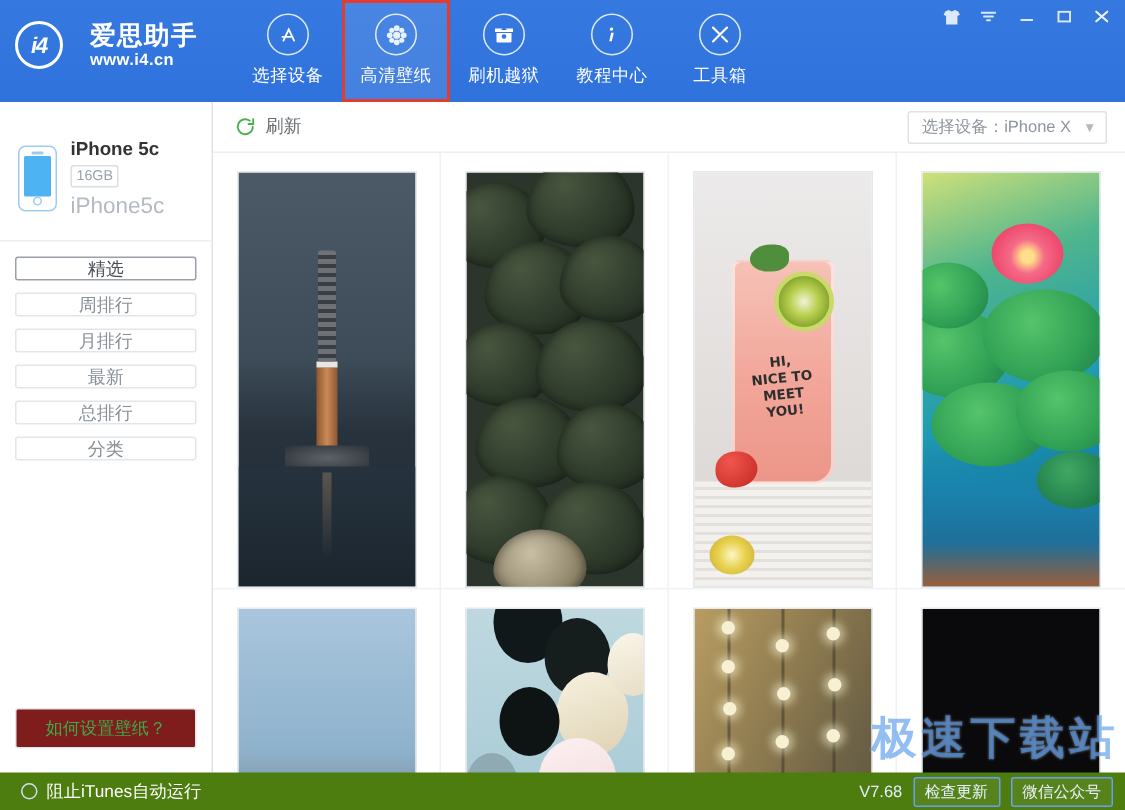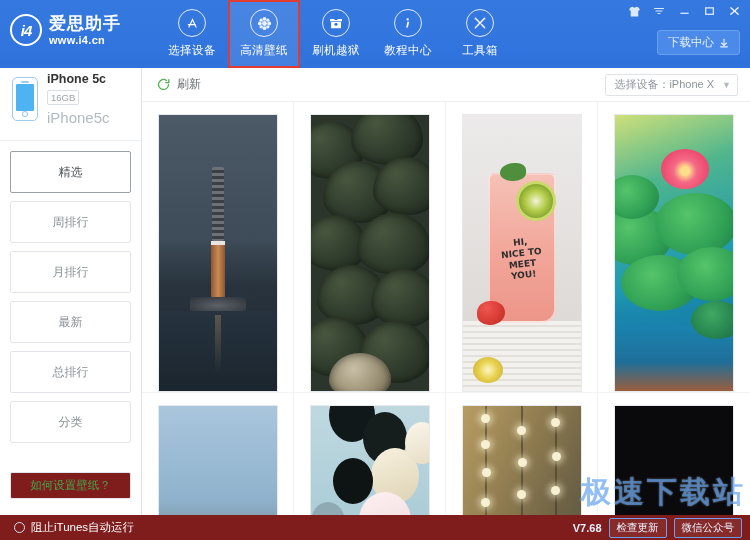--- a/index.html
+++ b/index.html
@@ -31,21 +31,21 @@
     width: 150px;
   }
   .logo-mark {
     width: 32px; height: 32px; border-radius: 50%;
     border: 2px solid #ffffff;
     color: #fff; font-size: 15px; font-weight: bold; font-style: italic;
     display: flex; align-items: center; justify-content: center;
     letter-spacing: -1px;
     flex: 0 0 32px;
   }
-  .logo-text { margin-left: 7px; line-height: 1; }
+  .logo-text { margin-left: 18px; line-height: 1; }
   .logo-name {
     color: #fff; font-size: 17px; font-weight: bold; letter-spacing: 1px;
     display: block;
   }
   .logo-url {
     color: #fff; font-size: 11px; letter-spacing: .3px; display: block;
     margin-top: 3px; font-weight: bold;
   }
 
   .nav {
@@ -100,21 +100,21 @@
   
   .sidebar {
     width: 142px; flex: 0 0 142px;
     background: #fff;
     border-right: 1px solid #dfe3e8;
     display: flex; flex-direction: column;
     position: relative;
   }
   .device-card {
     display: flex; align-items: center;
-    padding: 4px 8px 14px 12px;
+    padding: 24px 8px 14px 12px;
     border-bottom: 1px solid #eceff2;
   }
   .phone-ico {
     width: 26px; height: 44px; border-radius: 5px;
     border: 1.6px solid #9fcbee;
     background: #fff;
     display: flex; flex-direction: column; align-items: center;
     justify-content: space-between; padding: 3px 2px;
     flex: 0 0 26px;
   }
@@ -126,21 +126,21 @@
   .device-cap {
     display: inline-block; margin-top: 4px;
     font-size: 9.5px; color: #9aa3ab;
     border: 1px solid #d9dee3; border-radius: 2px;
     padding: 0 3px; line-height: 13px;
   }
   .device-model { font-size: 15px; color: #b3bac1; margin-top: 4px; }
 
   .side-menu { padding: 10px 10px 0 10px; }
   .side-btn {
-    height: 42px; margin-bottom: 8px;
+    height: 16px; margin-bottom: 8px;
     border: 1px solid #e2e6ea; border-radius: 2px;
     background: #fff; color: #888f96; font-size: 12px;
     display: flex; align-items: center; justify-content: center;
     cursor: pointer;
   }
   .side-btn.active { border-color: #9aa1a8; color: #4a4f55; }
 
   .side-bottom { margin-top: auto; padding: 0 10px 16px 10px; }
   .howto-btn {
     height: 27px;
@@ -261,28 +261,28 @@
     font-size: 30px; font-weight: bold; letter-spacing: 3px;
     color: rgba(80,150,235,0.62);
     text-shadow: 0 0 2px rgba(255,255,255,.4);
     pointer-events: none; white-space: nowrap;
     z-index: 8;
   }
 
   
   .statusbar {
     height: 25px; flex: 0 0 25px;
-    background: #7f1d1d;
+    background: #4d7c0f;
     display: flex; align-items: center;
     padding: 0 8px 0 14px; position: relative; z-index: 9;
   }
   .itunes-opt { display:flex; align-items:center; gap:6px; color:#fff; font-size:11.5px; cursor:pointer; }
   .radio { width:11px; height:11px; border:1.5px solid #cfe0f8; border-radius:50%; }
   .status-right { margin-left:auto; display:flex; align-items:center; gap:7px; }
-  .ver { color:#e6eefb; font-size:11px;font-weight:bold; }
+  .ver { color:#e6eefb; font-size:11px; }
   .sb-btn {
     border:1px solid #6ba0ee; border-radius:2px; color:#eaf2ff;
     font-size:10.5px; padding:2px 7px; cursor:pointer; background:rgba(255,255,255,.06);
   }
 </style>
 </head>
 <body>
 
 <div id="app">
 
@@ -386,28 +386,20 @@
           </svg>
       </div>
       <div class="win-btn">
         <svg width="11" height="10" viewBox="0 0 12 10" fill="none" stroke="#eef4fe" stroke-width="1.5" stroke-linecap="round">
             <path d="M2 1.5 10 8.5"></path>
             <path d="M10 1.5 2 8.5"></path>
           </svg>
       </div>
     </div>
 
-    <div class="dl-center">
-      <span>下载中心</span>
-      <svg width="10" height="10" viewBox="0 0 12 12" fill="none" stroke="#eaf2ff" stroke-width="1.3" stroke-linecap="round">
-        <path d="M6 1.5v7"></path>
-          <path d="M3 6l3 3 3-3"></path>
-          <path d="M2 10.6h8"></path>
-      </svg>
-    </div>
   </div>
 
   <div class="body-row">
 
     <div class="sidebar">
 
       <div class="device-card">
         <div class="phone-ico">
           <div class="phone-speaker"></div>
           <div class="phone-screen"></div>

